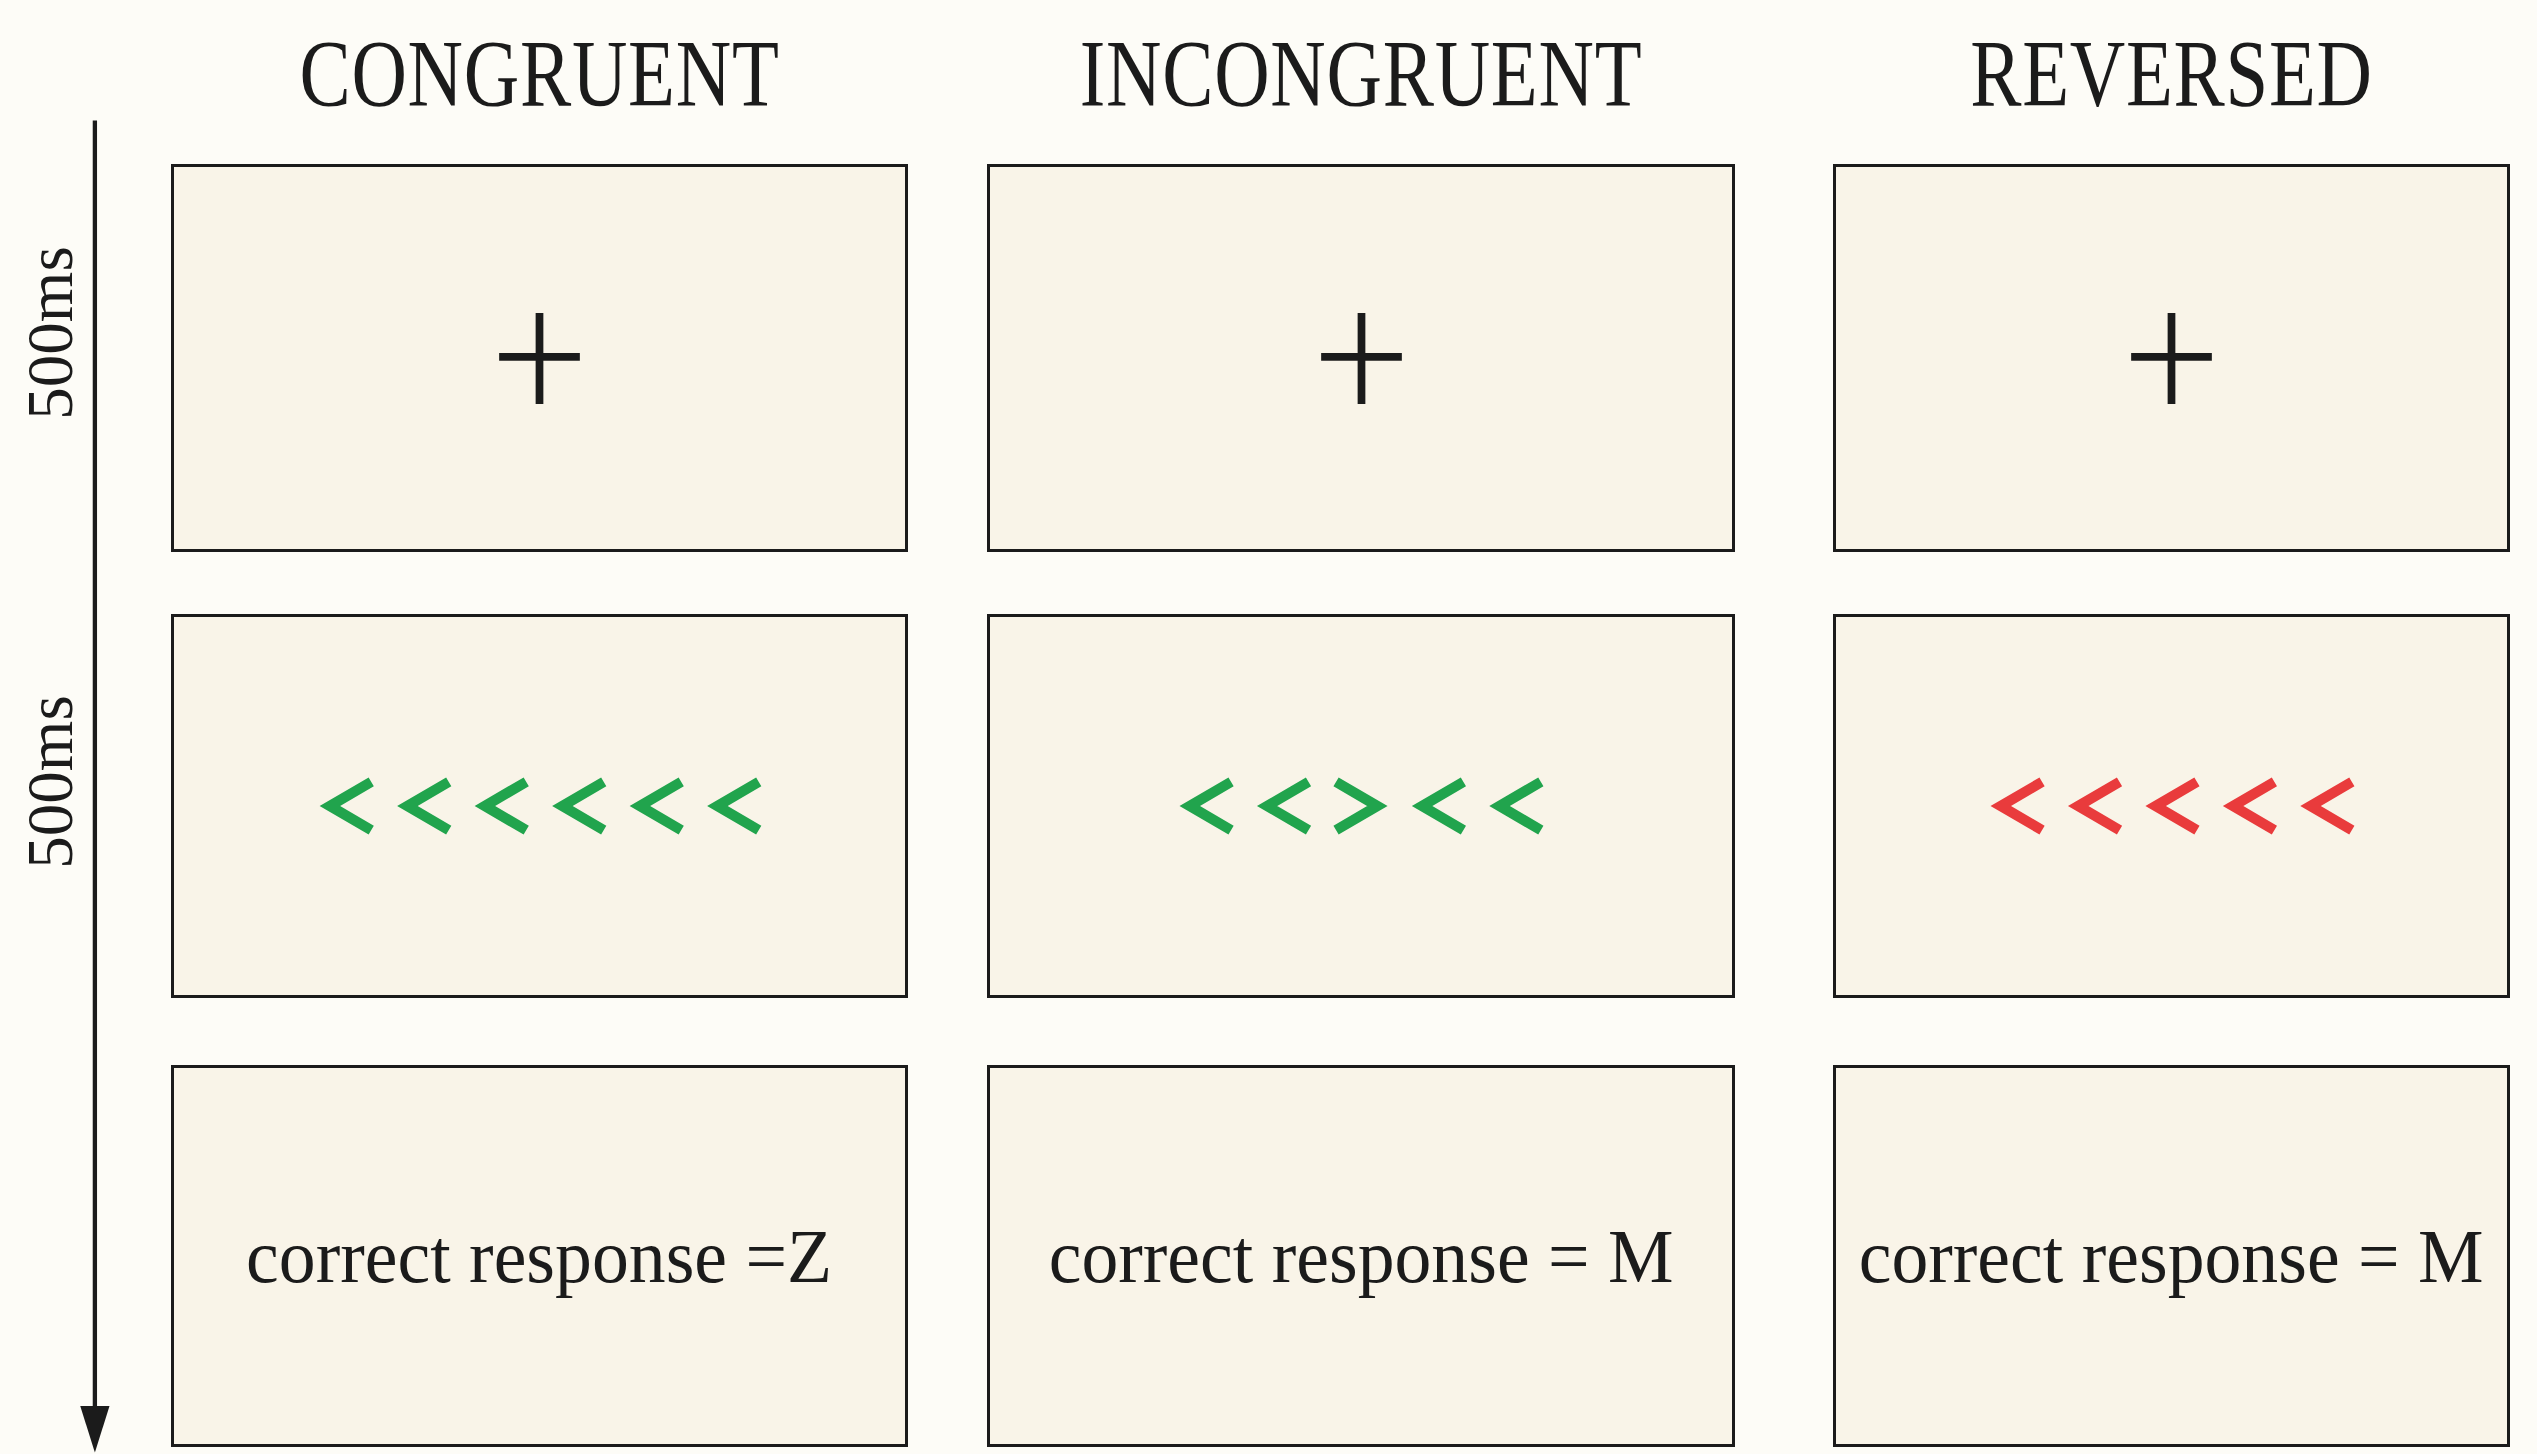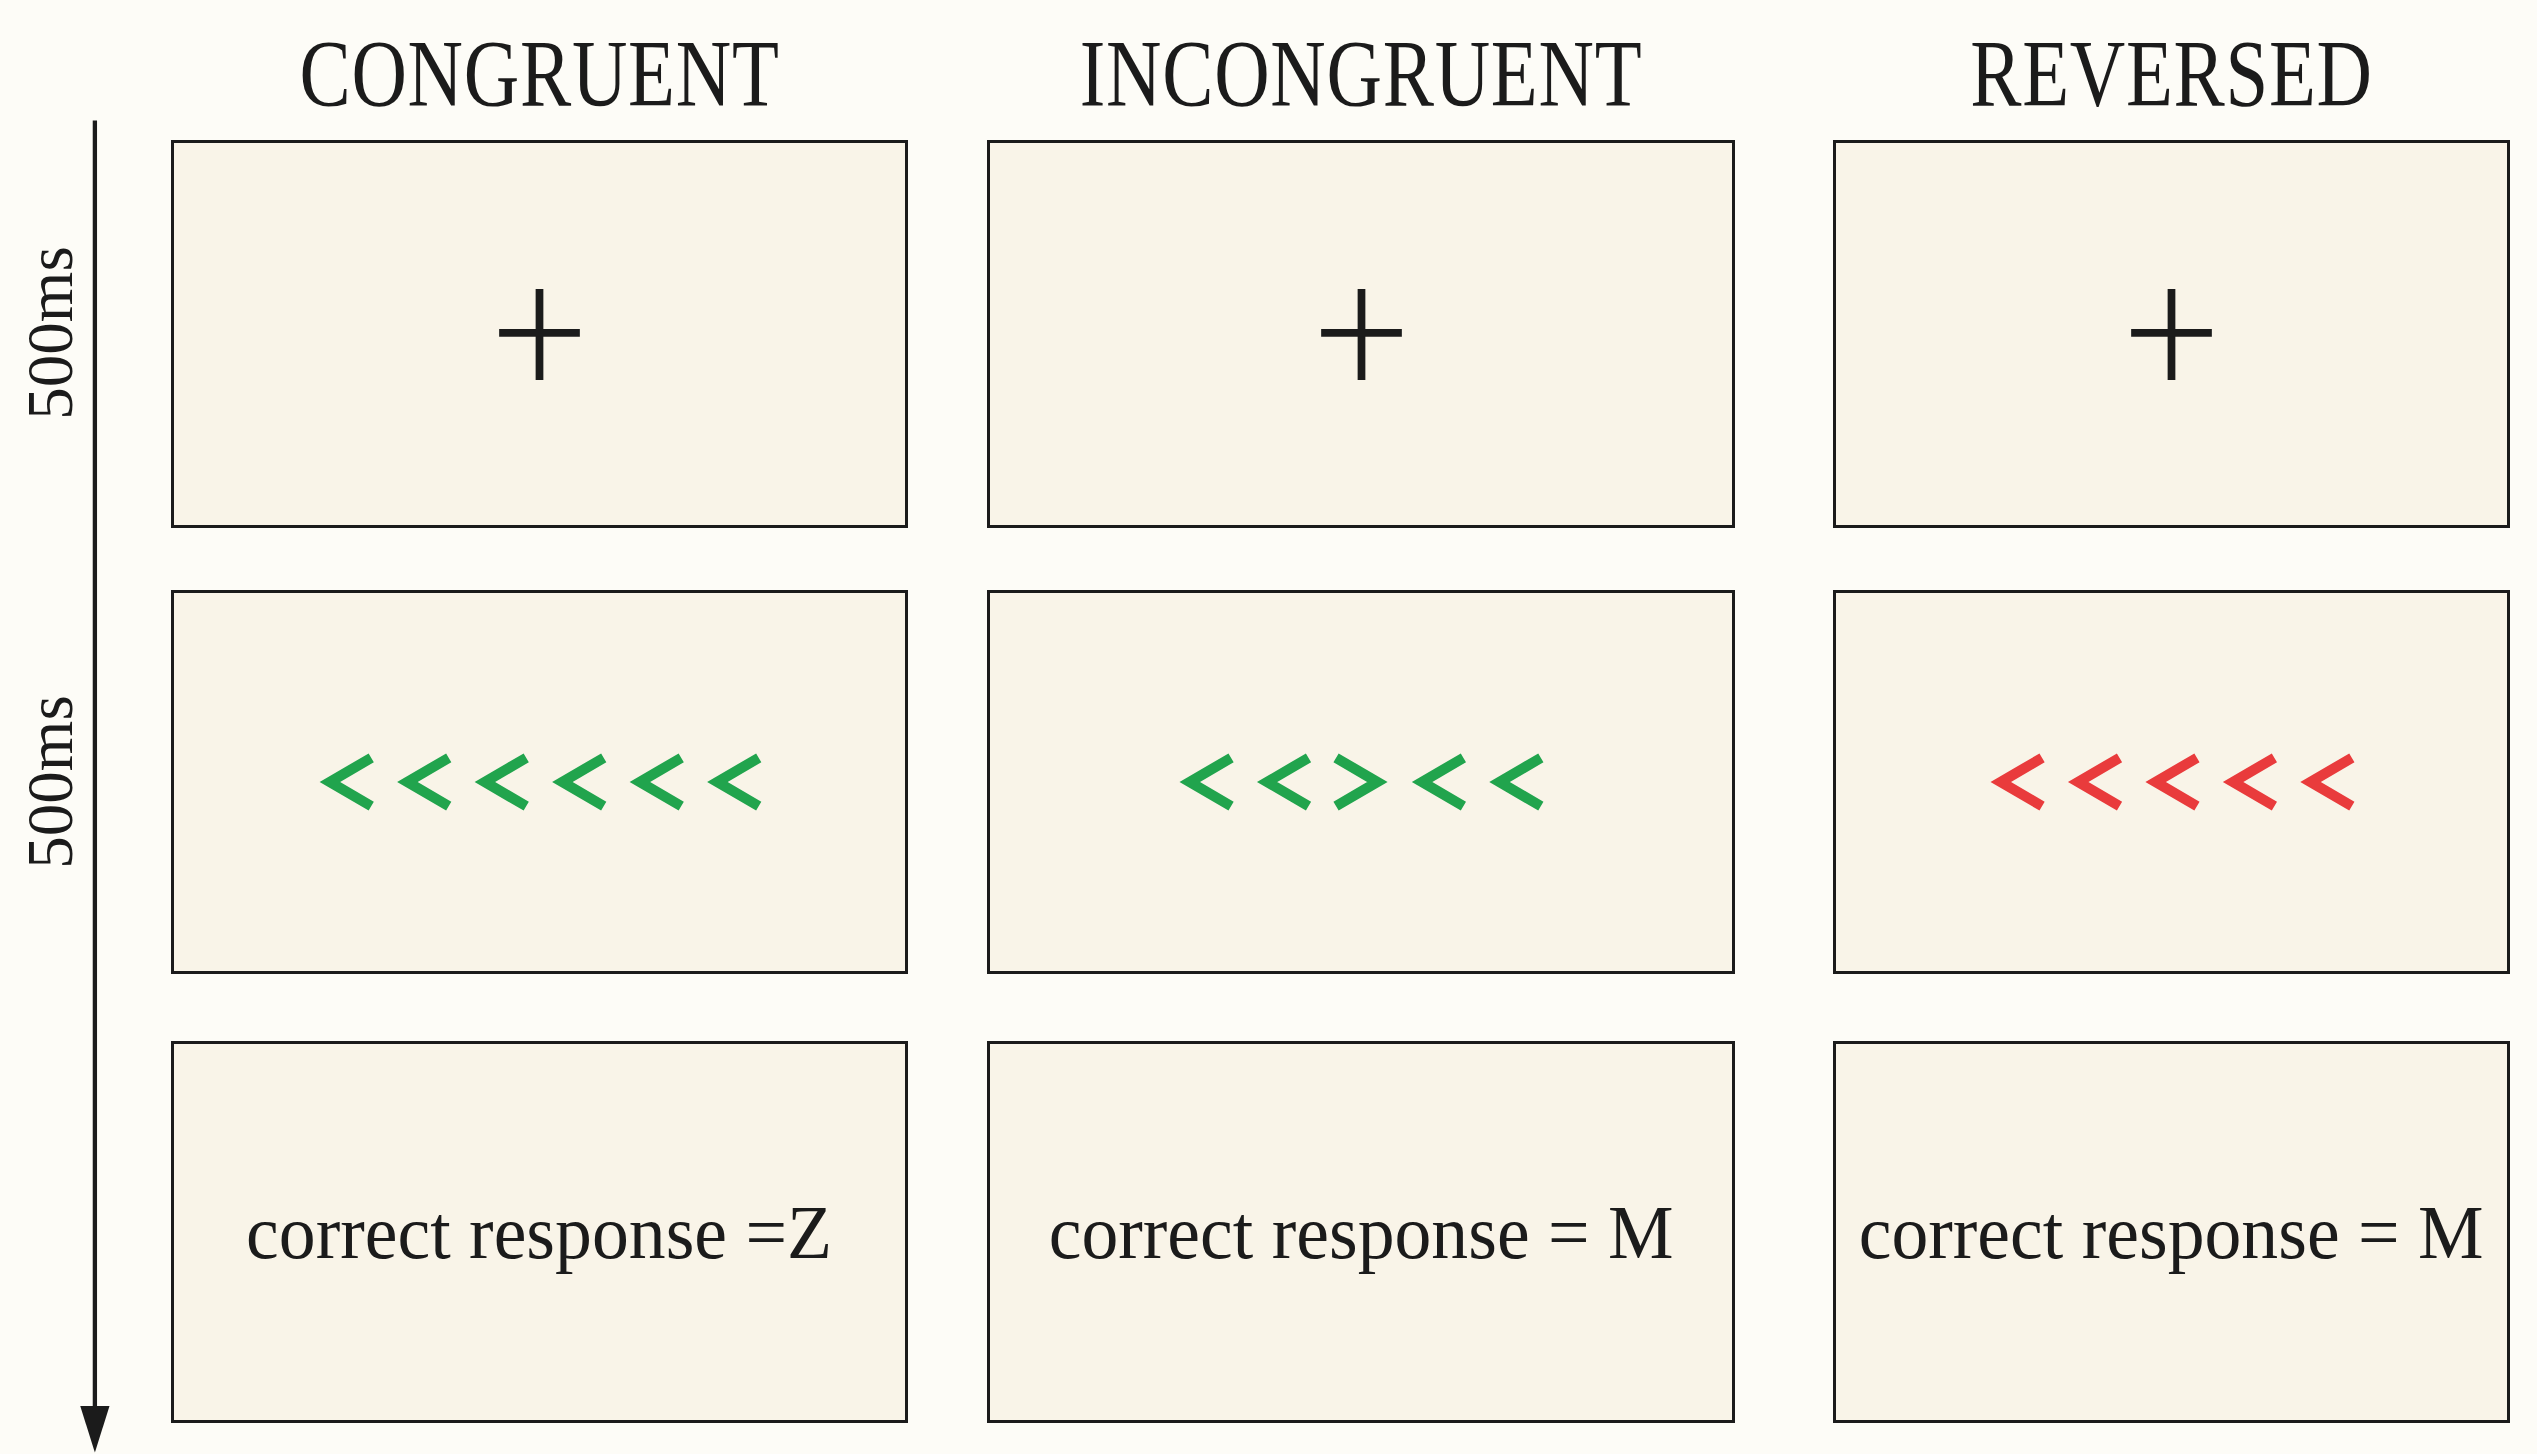--- a/index.html
+++ b/index.html
@@ -26,20 +26,21 @@
   .r3 { top: 1041px; height: 382px; }
 
   .panel {
     position: absolute;
     box-sizing: border-box;
     background: var(--panel-bg, #f9f4e8);
     border: 3.4px solid var(--ink, #1b1b1b);
     display: flex;
     align-items: center;
     justify-content: center;
+    margin-top: 24px;
   }
 
   .col-title {
     position: absolute;
     top: 22.4px;
     height: 103px;
     display: flex;
     align-items: center;
     justify-content: center;
     font-size: 96px;

